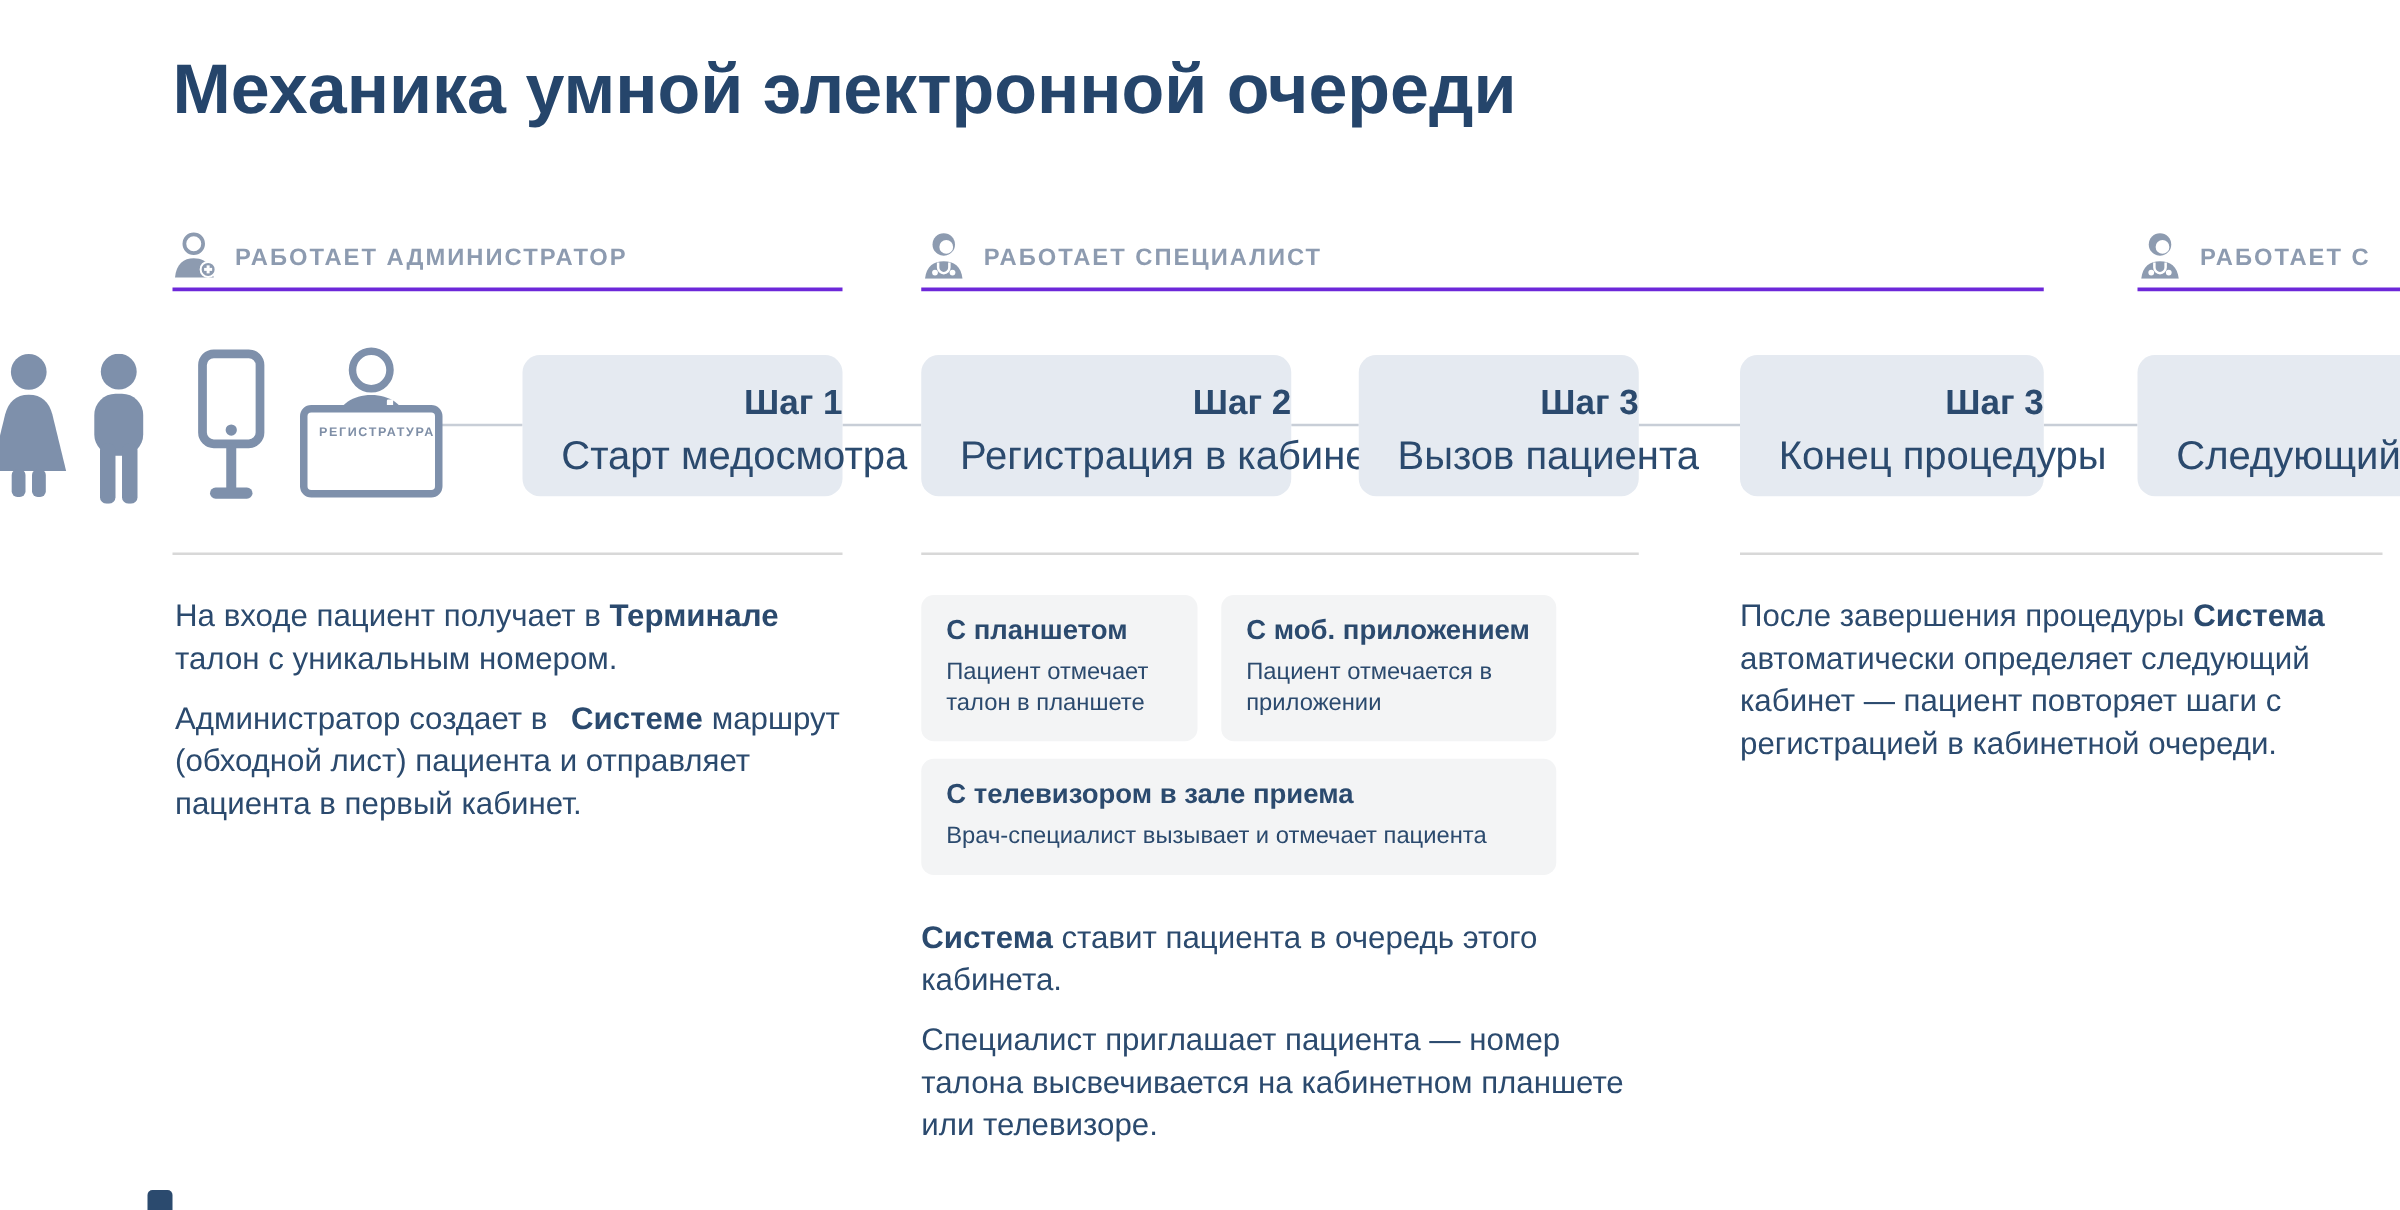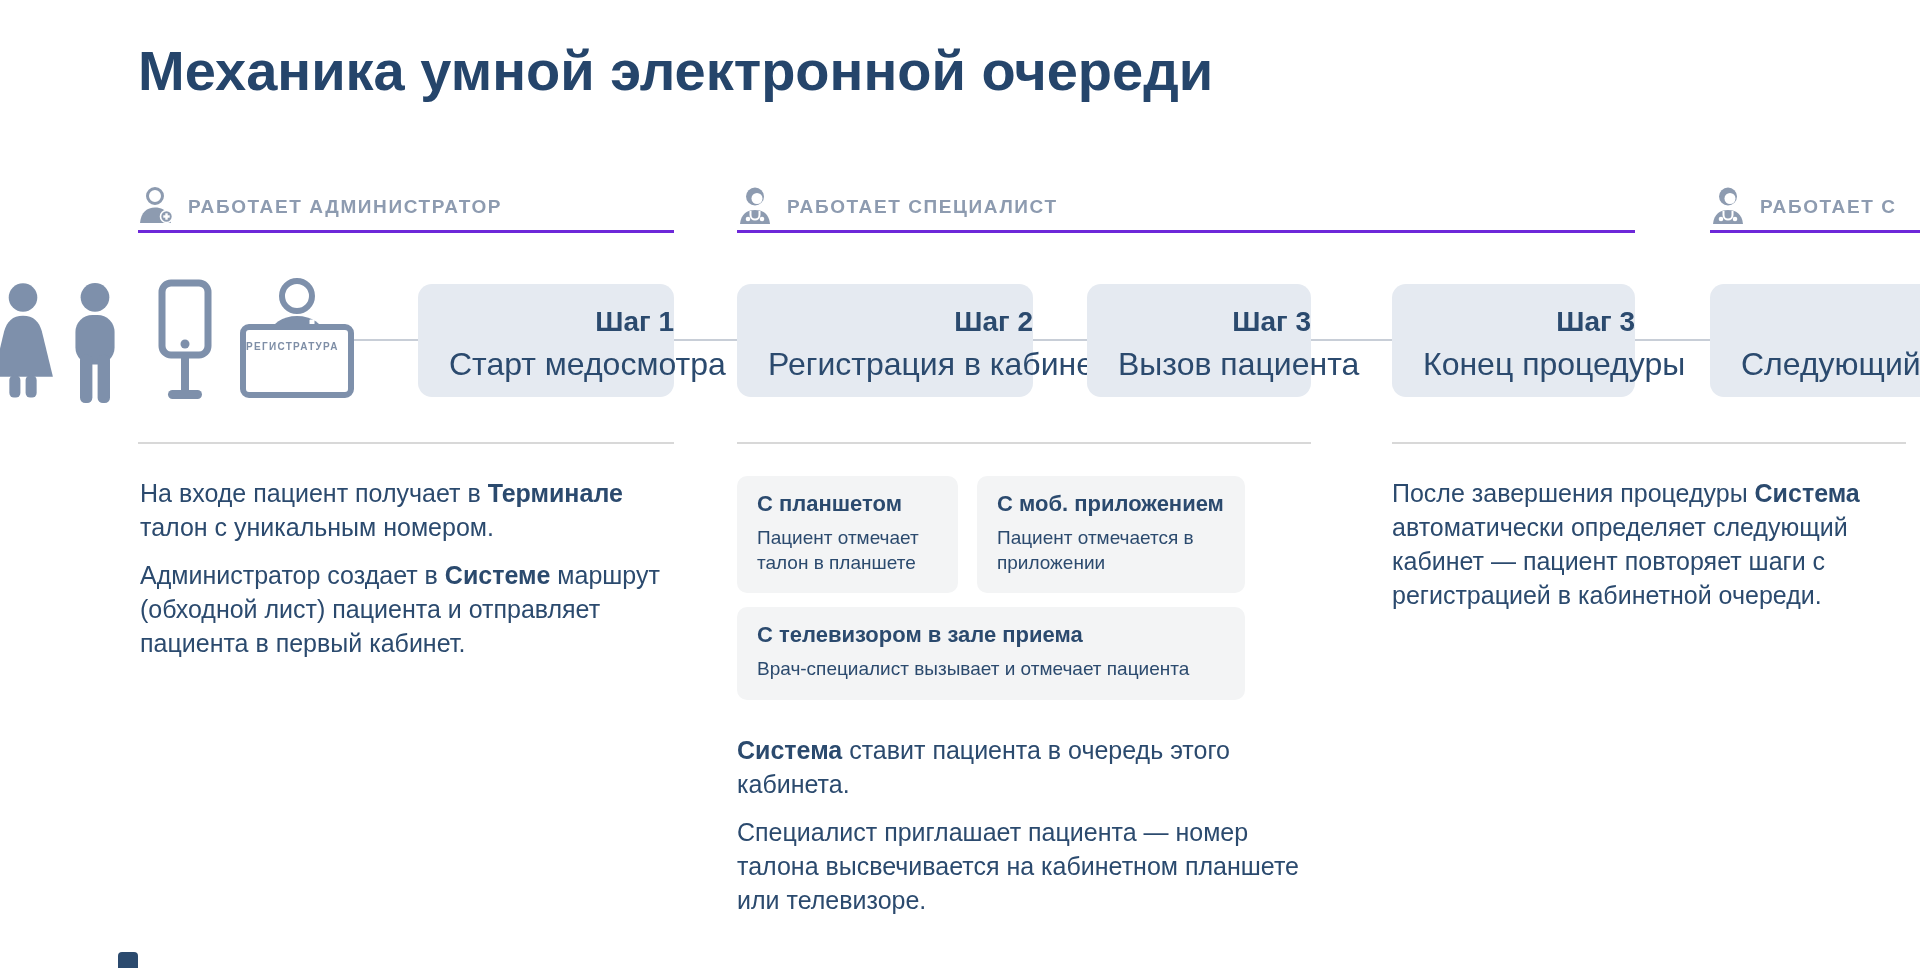--- a/index.html
+++ b/index.html
@@ -24,21 +24,21 @@
   .lane-icon{flex:0 0 auto;}
   
   .fig{position:absolute;}
   .fig-woman{left:-16px;top:283px;}
   .fig-man{left:58px;top:283px;}
   .fig-terminal{left:152px;top:278px;}
   .reg-person{position:absolute;left:254px;top:276px;}
   .reg-desk{
     position:absolute;left:240px;top:324px;width:114px;height:74px;background:#ffffff;
     border:6px solid #7e90ab;border-radius:9px;box-sizing:border-box;
-    display:flex;justify-content:flex-start;align-items:flex-start;padding-top:11px;z-index:2;
+    display:flex;justify-content:flex-end;align-items:flex-start;padding-top:11px;z-index:2;
   }
   .reg-desk-label{
     font-size:10px;font-weight:700;letter-spacing:1.3px;color:#7e8ea6;white-space:nowrap;
   }
   
   .connector{position:absolute;top:339px;height:2px;background:#c8ced7;}
   .conn-0{left:352px;width:66px;}
   .conn-1{left:674px;width:63px;}
   .conn-2{left:1033px;width:54px;}
   .conn-3{left:1311px;width:81px;}
@@ -198,21 +198,21 @@
     <div class="step-num">Шаг 5</div>
     <div class="step-label">Следующий кабинет</div>
   </div>
 
   <div class="divider div-1"></div>
   <div class="divider div-2"></div>
   <div class="divider div-3"></div>
 
   <div class="notes notes-admin">
     <p><span>На входе пациент получает в </span><span style="font-weight: 700; text-align: right;">Терминале</span><span> талон с уникальным номером.</span></p>
-    <p><span>Администратор создает в </span><span style="font-weight: 700;">Системе</span><span> маршрут (обходной лист) пациента и отправляет пациента в первый кабинет.</span></p>
+    <p><span>Администратор создает в </span><span style="font-weight: 700; margin-left: 12px;">Системе</span><span> маршрут (обходной лист) пациента и отправляет пациента в первый кабинет.</span></p>
   </div>
 
   <div class="card card-1">
     <div class="card-title">С планшетом</div>
     <div class="card-desc">Пациент отмечает талон в планшете</div>
   </div>
   <div class="card card-2">
     <div class="card-title">С моб. приложением</div>
     <div class="card-desc">Пациент отмечается в приложении</div>
   </div>

